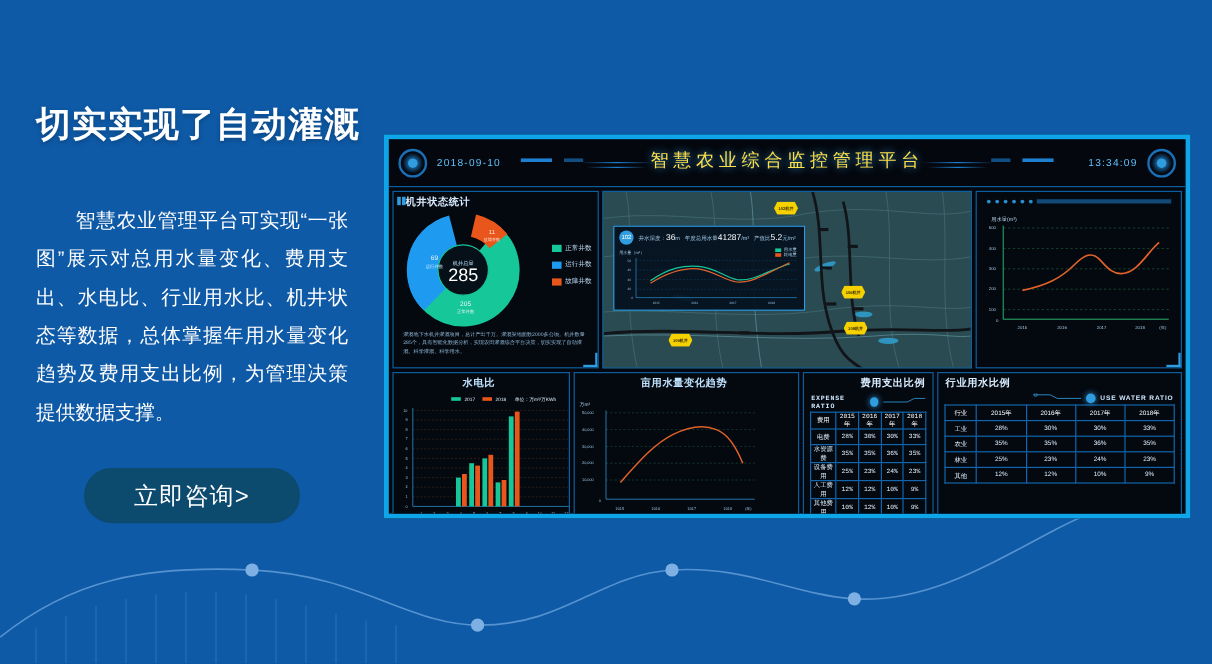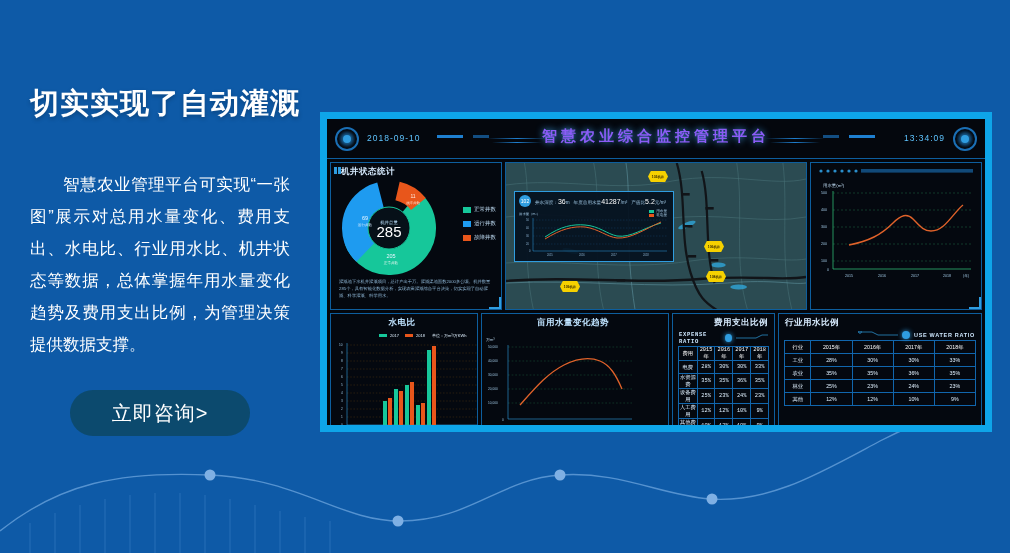--- a/index.html
+++ b/index.html
@@ -26,29 +26,29 @@
   .promo-btn {
     margin:30px auto 12px auto; width:180px; height:46px; border-radius:23px;
     background:#0c4a6e; color:#ffffff; font-size:20px;
     display:flex; align-items:center; justify-content:center;
     border:none; cursor:pointer; letter-spacing:1px;
   }
 
   
   .dash {
     position:absolute; left:320px; top:112px; width:672px; height:320px;
-    background:#04070d; border:7px solid #0ea5e9; overflow:hidden;
+    background:#04070d; border:4px solid #0ea5e9; overflow:hidden;
   }
 
   
   .dash-head { position:relative; height:40px; border-bottom:1px solid #0d5e9e; }
   .dash-head .hx-line { position:absolute; top:19px; height:1px; background:linear-gradient(90deg,rgba(13,94,158,0),#1e7fd0,rgba(13,94,158,0)); }
   .dash-title {
     position:absolute; left:0; right:0; top:8px; text-align:center;
-    font-size:15px; font-weight:bold; color:#8b5cf6; letter-spacing:4px;
+    font-size:15px; font-weight:normal; color:#fde047; letter-spacing:4px;
     text-shadow:0 0 7px rgba(63,169,245,.9);
   }
   .dash-date { position:absolute; left:40px; top:14px; font-size:8.5px; color:#5fc4ff; letter-spacing:1px; }
   .dash-time { position:absolute; right:40px; top:14px; font-size:8.5px; color:#5fc4ff; letter-spacing:1px; }
   .eye { position:absolute; top:8px; width:24px; height:24px; border-radius:50%;
          border:2px solid #1b6fb5; background:radial-gradient(circle,#0a2f52 35%,#04070d 60%); }
   .eye:after { content:''; position:absolute; left:6px; top:6px; width:8px; height:8px;
                border-radius:50%; background:#2f9de0; box-shadow:0 0 6px #2f9de0; }
   .eye.l { left:8px; } .eye.r { right:8px; }
   .hdr-dash { position:absolute; top:16px; height:3px; background:#1e7fd0; }

